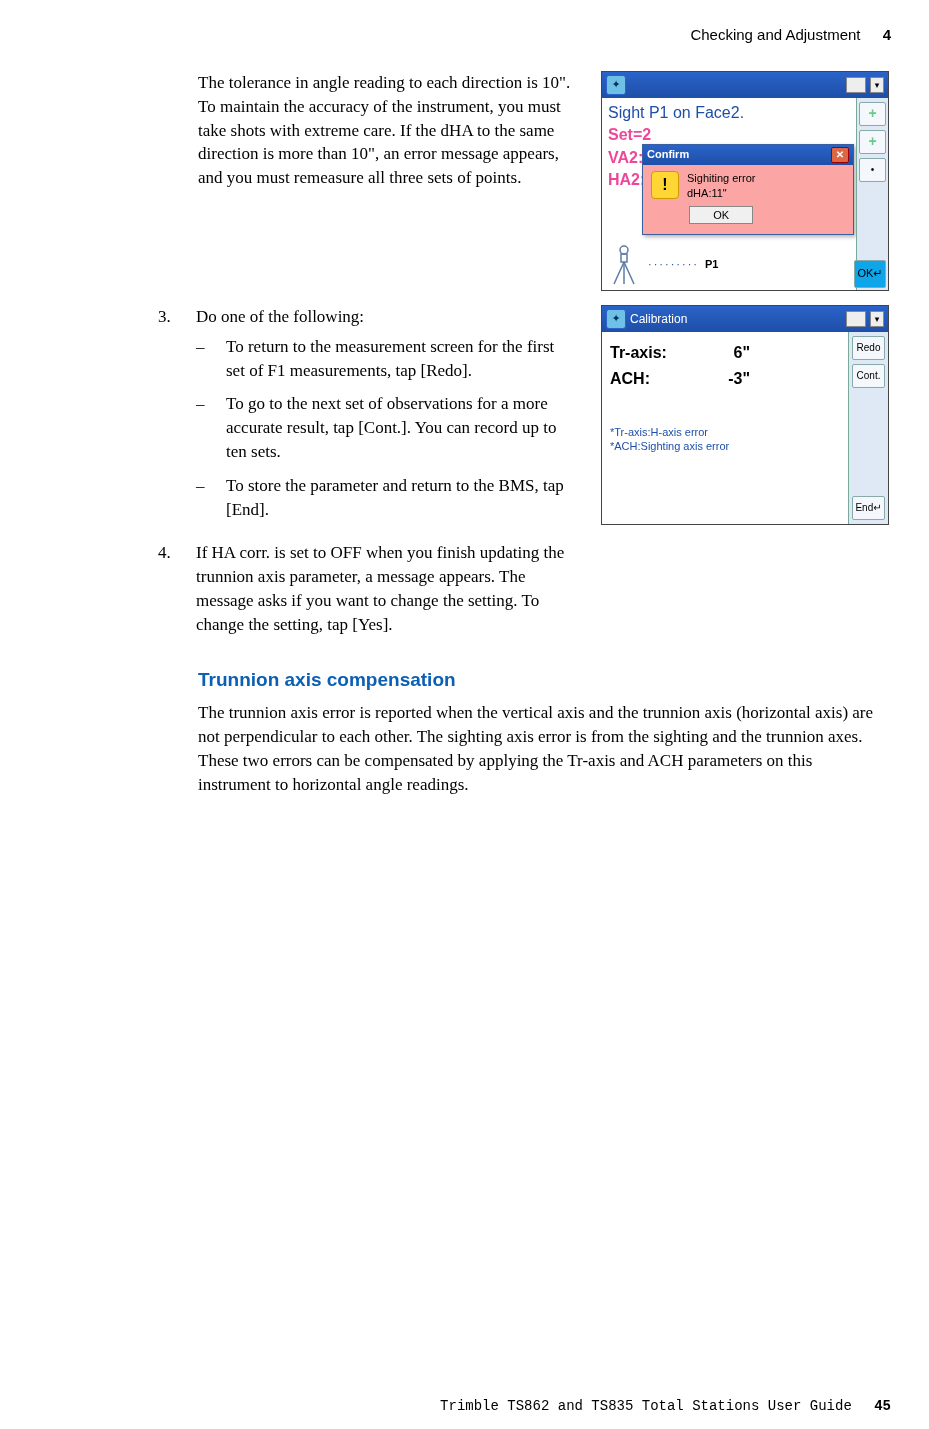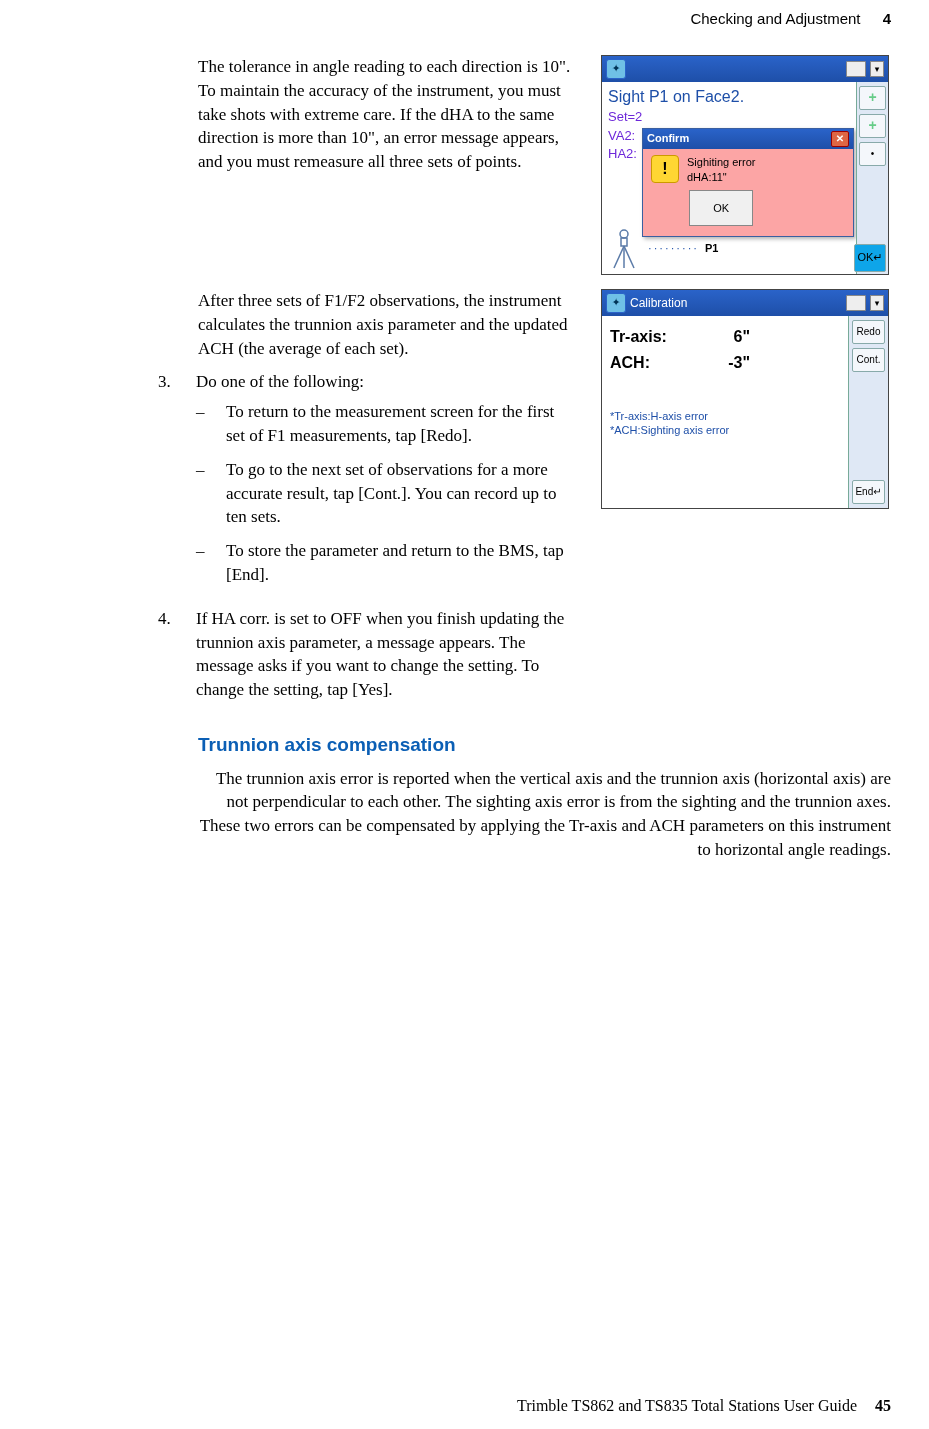--- a/index.html
+++ b/index.html
@@ -6,21 +6,21 @@
     margin: 0;
     padding: 0;
     font-family: Georgia, 'Times New Roman', serif;
     font-size: 17px;
     line-height: 1.4;
     color: #000;
     background: #fff;
     width: 929px;
   }
   .page {
-    padding: 8px 38px 20px 90px;
+    padding: 24px 38px 20px 90px;
     box-sizing: border-box;
     min-height: 1429px;
     position: relative;
   }
   .header {
     text-align: right;
     font-family: Verdana, Arial, sans-serif;
     font-size: 15px;
     padding-right: 0;
     margin-bottom: 26px;
@@ -38,52 +38,52 @@
   ul.dash { list-style:none; padding:0; margin:6px 0 0 0; }
   ul.dash > li { display:flex; gap:18px; margin-bottom:10px; }
   ul.dash > li .d { flex:0 0 12px; }
   h3.subhead {
     color:#0b5fb5;
     font-family: Verdana, Arial, sans-serif;
     font-weight: bold;
     font-size: 19px;
     margin: 20px 0 8px 108px;
   }
-  .body-para { margin: 0 0 10px 108px; text-align: right; }
+  .body-para { margin: 0 12px 10px 108px; }
   .footer {
     position: absolute;
     bottom: 12px;
     right: 38px;
-    font-family: Liberation Serif, serif;
-    font-size: 16px;
+    font-family: Liberation Mono, monospace;
+    font-size: 14px;
     margin-left: 6px;
   }
   .footer .pg { font-weight: bold; margin-left: 14px; }
 
   
   .screen {
     width: 288px; border:1px solid #444; background:#fff; font-family: Tahoma, Verdana, sans-serif;
     font-size:12px; position:relative; box-sizing:border-box;
   }
   .tbar { height:26px; background:linear-gradient(#2a63c9,#1e4fa8); display:flex; align-items:center; padding:0 4px; gap:4px;}
   .tico { width:18px;height:18px;background:#6fc0e6;border-radius:3px;border:1px solid #2a63c9;display:flex;align-items:center;justify-content:center;color:#035; font-size:11px;}
   .ttxt { color:#fff; font-size:12px; flex:1; }
   .tkbd { width:18px;height:14px;background:#eee;border:1px solid #888;border-radius:1px;}
   .tdrop{ width:12px;height:14px;background:#eee;border:1px solid #888;color:#000;font-size:9px;display:flex;align-items:center;justify-content:center;}
   .s-body { position:relative; padding:4px 6px; height:192px; box-sizing:border-box; color:#1e4fa8;}
   .s-lbl { color:#1e4fa8; font-size:16px;}
-  .s-big { font-weight:normal; font-size:13px; color:#6d28d9;}
+  .s-big { font-weight:bold; font-size:16px; color:#ec4899;}
   .side { position:absolute; right:0; top:26px; bottom:0; width:32px; background:#dfe8f5; border-left:1px solid #7a9; display:flex; flex-direction:column; gap:4px; padding:4px 2px; box-sizing:border-box;}
   .sbtn { height:22px; background:#f4f7fb; border:1px solid #8aa; border-radius:2px; font-size:10px; display:flex;align-items:center;justify-content:center;}
   .dlg { position:absolute; left:40px; top:46px; width:210px; background:#fca5a5; border:1px solid #3a5fa0; box-shadow:2px 2px 4px rgba(0,0,0,0.3);}
   .dlg-t { height:20px; background:linear-gradient(#2a63c9,#1e4fa8); color:#fff; font-size:11px; font-weight:bold; display:flex;align-items:center; padding:0 4px; justify-content:space-between;}
   .dlg-x { width:16px;height:14px;background:#d64; color:#fff;font-size:10px;display:flex;align-items:center;justify-content:center;border:1px solid #900;border-radius:2px;}
   .dlg-b { padding:6px 8px 8px 8px; font-size:11px; color:#000; display:flex; gap:8px; align-items:flex-start;}
   .warnico { width:26px;height:26px;background:#ffd633;border:1px solid #c90;border-radius:4px;display:flex;align-items:center;justify-content:center;font-weight:bold;color:#000;font-size:16px;}
-  .dlg-ok { display:block; margin:4px auto 2px auto; width:64px; height:36px; border:1px solid #888; background:#f0f0f0; font-size:11px;}
+  .dlg-ok { display:block; margin:4px auto 2px auto; width:64px; height:18px; border:1px solid #888; background:#f0f0f0; font-size:11px;}
   .surv { position:absolute; left:6px; bottom:4px; display:flex; align-items:center; gap:6px; font-size:11px; color:#1e4fa8;}
   .tripod { width:34px;height:42px; position:relative;}
   .tripod svg { width:100%; height:100%; }
   .dotline { color:#1e4fa8; letter-spacing:2px; }
   .okbtn { position:absolute; right:2px; bottom:2px; width:30px;height:26px; background:#0ea5e9;border:1px solid #8aa;border-radius:2px;font-size:11px;display:flex;align-items:center;justify-content:center;}
   .s2-body { padding:6px 8px; height:192px; box-sizing:border-box; position:relative;}
   .res-row { display:flex; gap:10px; align-items:center; margin:4px 0;}
   .res-lbl { font-weight:bold; font-size:16px; width:80px;}
   .res-val { font-weight:bold; font-size:16px; width:50px; text-align:right;}
   .fn { color:#1e4fa8; font-size:11px; margin-top:34px; line-height:1.3;}
@@ -152,21 +152,20 @@
           <div class="sbtn plus">+</div>
           <div class="sbtn">•</div>
         </div>
         <div class="okbtn">OK↵</div>
       </div>
     </div>
   </div>
 
   <div class="row">
     <div class="col-text">
-      <p class="para" style="margin-left:0;">After three sets of F1/F2 observations, the instrument calculates the trunnion axis parameter and the updated ACH (the average of each set).</p>
 
       <ol class="steps" style="margin-left:-40px;">
         <li>
           <span class="num">3.</span>
           <div class="body">
             <span>Do one of the following:</span>
             <ul class="dash">
               <li>
                   <span class="d">–</span>
                   <span>To return to the measurement screen for the first set of F1 measurements, tap [Redo].</span>

